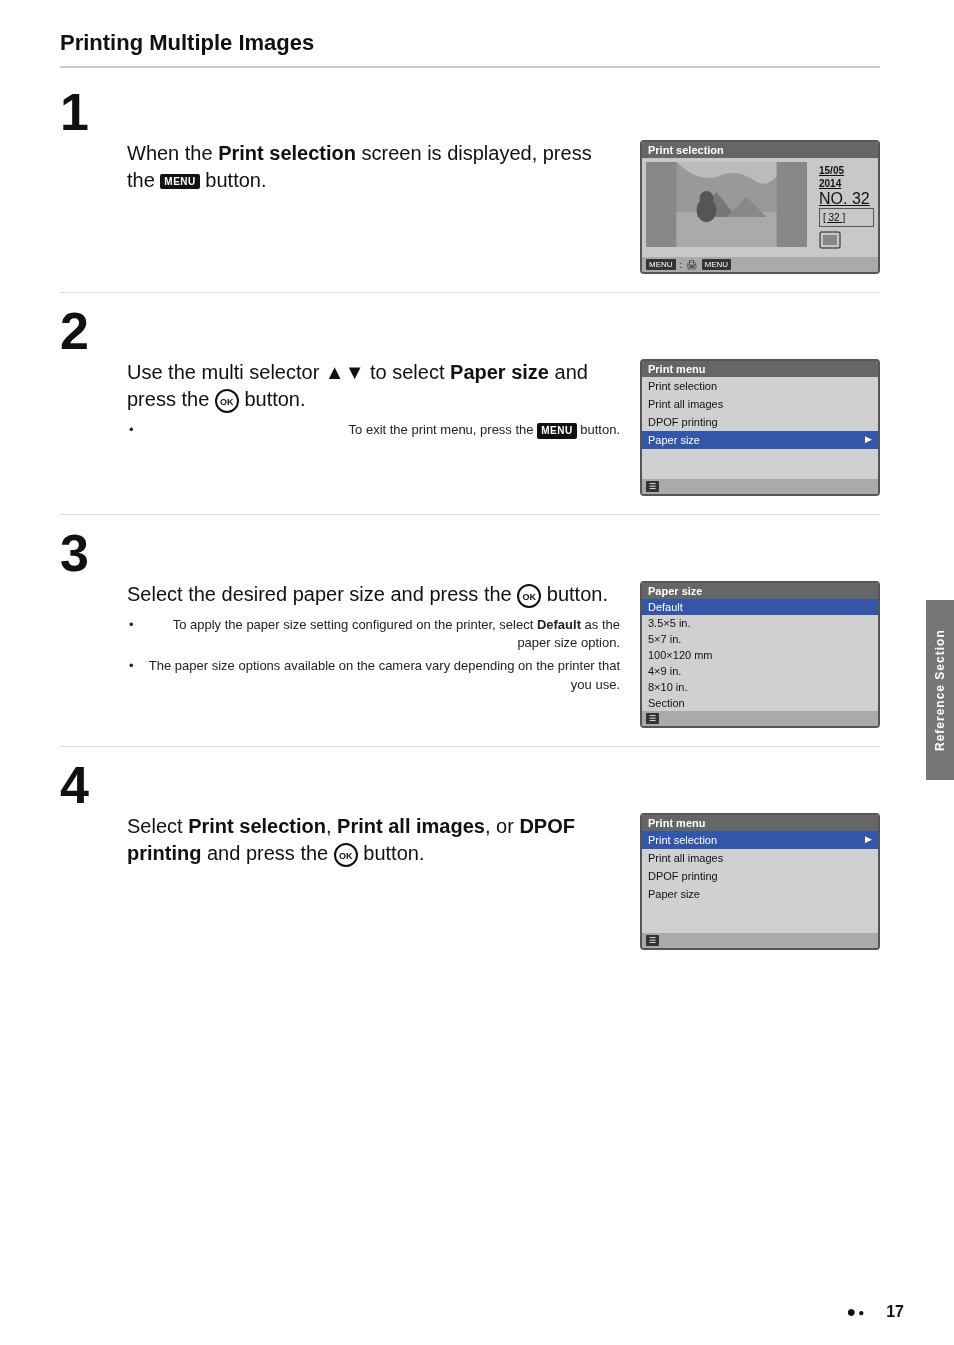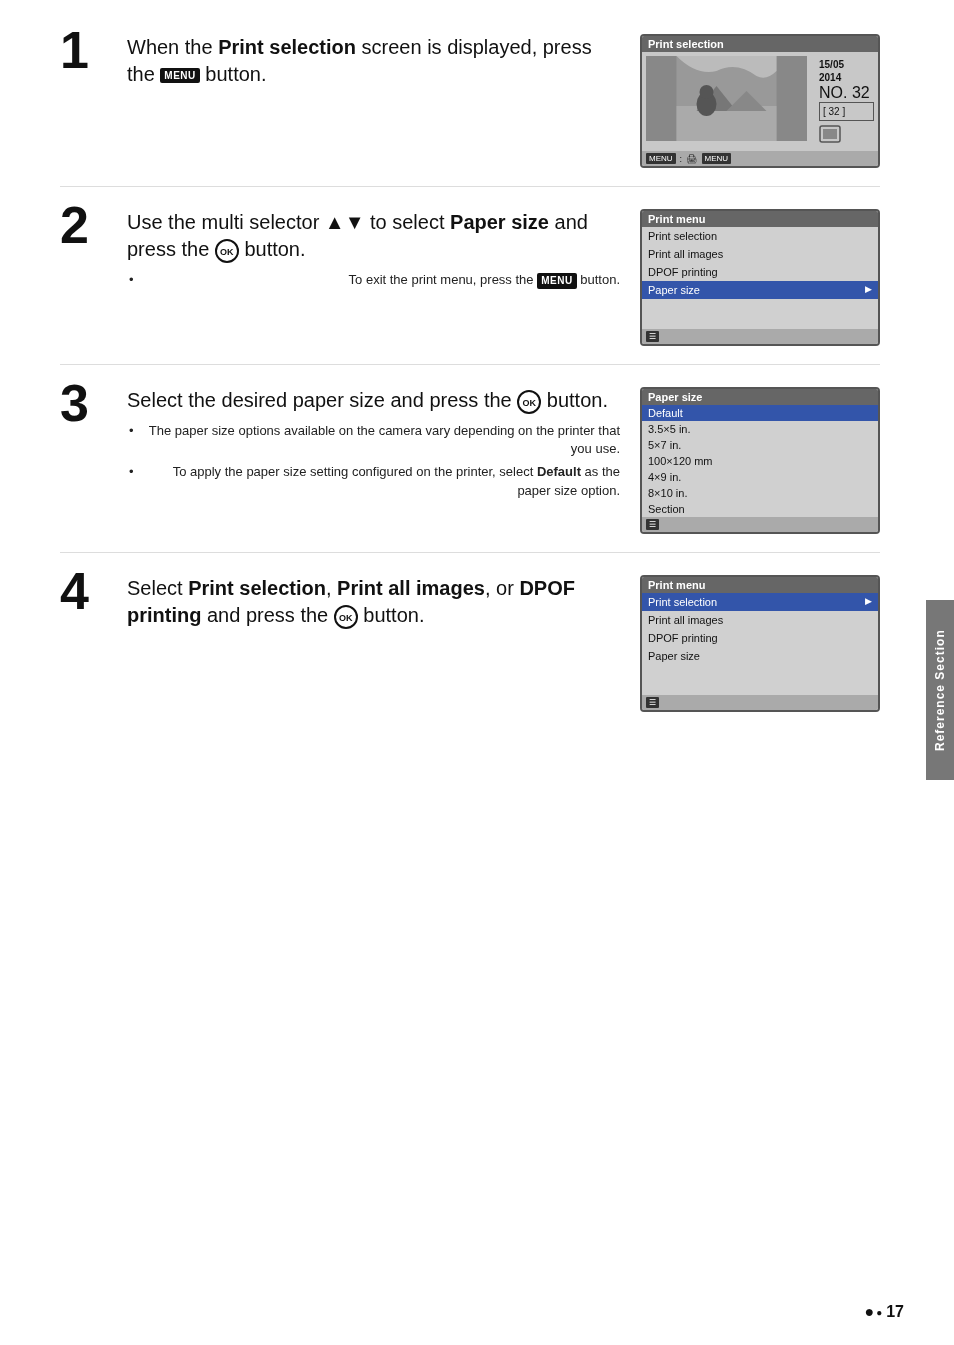--- a/index.html
+++ b/index.html
@@ -40,20 +40,21 @@
       color: #111;
       line-height: 1;
       min-width: 55px;
       margin-right: 12px;
       margin-top: -6px;
     }
 
     .step-content {
       flex: 1;
       padding-top: 4px;
+      margin-top: 44px;
     }
 
     .step-text {
       font-size: 20px;
       line-height: 1.35;
       margin-bottom: 8px;
     }
 
     .step-text b {
       font-weight: 900;
@@ -234,35 +235,36 @@
 
     .step-inner {
       display: flex;
       width: 100%;
     }
   </style>
 </head>
 <body>
 
 <div class="page-container">
+  <h1 class="page-title">Printing Multiple Images</h1>
 
   <div class="step">
     <div class="step-number">1</div>
     <div class="step-content">
       <div class="step-inner">
         <div style="flex:1">
           <div class="step-text">
             When the <b>Print selection</b> screen is displayed, press the <span class="menu-icon">MENU</span> button.
           </div>
         </div>
         <div class="screen-image">
           <div class="camera-screen">
             <div class="screen-header">Print selection</div>
             <div class="screen-body" style="padding:4px; background:#c8c8c8;">
-              <div style="display:flex; gap:12px;">
+              <div style="display:flex; gap:12px;text-decoration:underline;">
                 <div style="flex:1; background:#888; height:85px; position:relative; overflow:hidden;">
                   <svg viewBox="0 0 100 85" width="100%" height="100%">
                     <rect width="100" height="85" fill="#999"></rect>
                     <rect x="0" y="50" width="100" height="35" fill="#aaa"></rect>
 
                     <path d="M0,0 Q20,20 40,15 Q60,5 80,20 Q90,25 100,15 L100,0 Z" fill="#bbb"></path>
 
                     <path d="M20,55 L40,30 L60,55 Z" fill="#777"></path>
                     <path d="M50,55 L70,35 L90,55 Z" fill="#888"></path>
 
@@ -332,22 +334,22 @@
   <div class="step">
     <div class="step-number">3</div>
     <div class="step-content">
       <div class="step-inner">
         <div style="flex:1">
           <div class="step-text">
             Select the desired paper size and press the
             <span class="ok-btn"></span> button.
           </div>
           <ul class="bullet-list">
+            <li>To apply the paper size setting configured on the printer, select <b>Default</b> as the paper size option.</li>
             <li>The paper size options available on the camera vary depending on the printer that you use.</li>
-            <li>To apply the paper size setting configured on the printer, select <b>Default</b> as the paper size option.</li>
           </ul>
         </div>
         <div class="screen-image">
           <div class="camera-screen">
             <div class="screen-header">Paper size</div>
             <div class="screen-body" style="padding:0; background:#d0d0d0;">
               <ul class="paper-menu-list">
                 <li class="selected">Default</li>
                 <li>3.5×5 in.</li>
                 <li>5×7 in.</li>
@@ -397,14 +399,14 @@
     </div>
   </div>
 
 </div>
 
 <div class="reference-tab">Reference Section</div>
 
 <div class="page-number">
   <span style="font-size:16px;">●</span>
     <span style="font-size:10px; vertical-align:super;">●</span>
-    <span style="font-size:16px; margin-left:2px;">17</span>
+    <span style="font-size:16px; margin-left:20px;">17</span>
 </div>
 
 </body></html>

